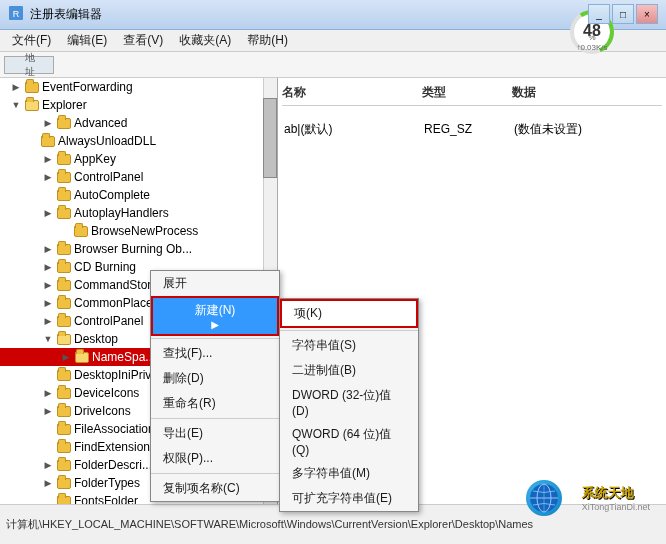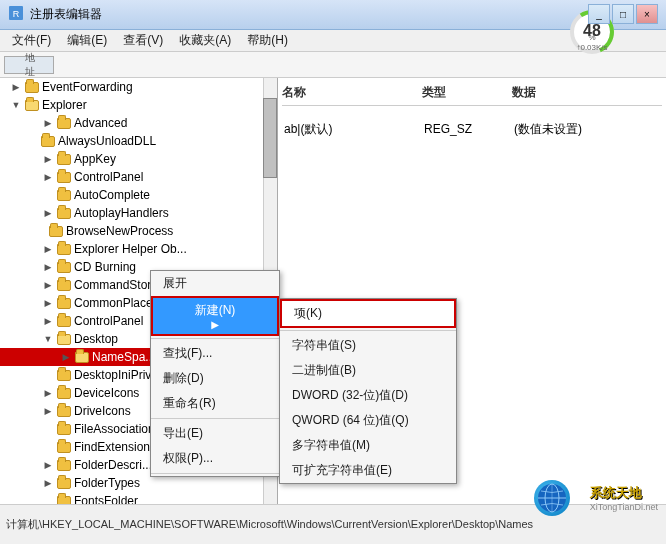--- a/index.html
+++ b/index.html
@@ -253,21 +253,21 @@
       background: #ccc;
       margin: 2px 0;
     }
     .ctx-arrow { font-size: 10px; }
 
     
     .sub-context-menu {
       position: absolute;
       left: 279px;
       top: 298px;
-      width: 178px;
+      width: 140px;
       background: #f5f5f5;
       border: 1px solid #888;
       box-shadow: 2px 2px 5px rgba(0,0,0,0.3);
       z-index: 101;
       font-size: 12px;
     }
     .sub-ctx-item {
       padding: 4px 12px;
       cursor: pointer;
       color: #1a1a1a;
@@ -280,21 +280,21 @@
     .sub-ctx-separator {
       height: 1px;
       background: #ccc;
       margin: 2px 0;
     }
 
     
     .watermark {
       position: absolute;
       bottom: 28px;
-      right: 8px;
+      right: 16px;
       display: flex;
       align-items: center;
       gap: 20px;
     }
     .watermark-globe {
       width: 36px;
       height: 36px;
       border-radius: 50%;
       background: radial-gradient(circle at 40% 40%, #4fc3f7, #0277bd);
       display: flex;
@@ -438,34 +438,34 @@
         </div>
 
         <div class="tree-item" style="padding-left:40px;">
           <span class="tree-expand">▶</span>
           <span class="tree-icon">
               <div class="folder-icon"></div>
             </span>
           <span class="tree-label">AutoplayHandlers</span>
         </div>
 
-        <div class="tree-item" style="padding-left:32px;">
+        <div class="tree-item" style="padding-left:57px;">
           <span class="tree-expand" style="visibility:hidden;">▶</span>
           <span class="tree-icon">
               <div class="folder-icon"></div>
             </span>
           <span class="tree-label">BrowseNewProcess</span>
         </div>
 
         <div class="tree-item" style="padding-left:40px;">
           <span class="tree-expand">▶</span>
           <span class="tree-icon">
               <div class="folder-icon"></div>
             </span>
-          <span class="tree-label">Explorer Helper Ob...</span>
+          <span class="tree-label">Browser Burning Ob...</span>
         </div>
 
         <div class="tree-item" style="padding-left:40px;">
           <span class="tree-expand">▶</span>
           <span class="tree-icon">
               <div class="folder-icon"></div>
             </span>
           <span class="tree-label">CD Burning</span>
         </div>
 
@@ -621,20 +621,23 @@
       <span>重命名(R)</span>
     </div>
     <div class="ctx-separator"></div>
     <div class="ctx-item">
       <span>导出(E)</span>
     </div>
     <div class="ctx-item">
       <span>权限(P)...</span>
     </div>
     <div class="ctx-separator"></div>
+    <div class="ctx-item">
+      <span>复制项名称(C)</span>
+    </div>
   </div>
 
   <div class="sub-context-menu">
     <div class="sub-ctx-item highlighted" style="border: 2px solid #cc0000; background:white; font-weight:normal;">
       <span>项(K)</span>
     </div>
     <div class="sub-ctx-separator" style="height:1px; background:#ccc; margin:2px 0;"></div>
     <div class="sub-ctx-item">
       <span>字符串值(S)</span>
     </div>

